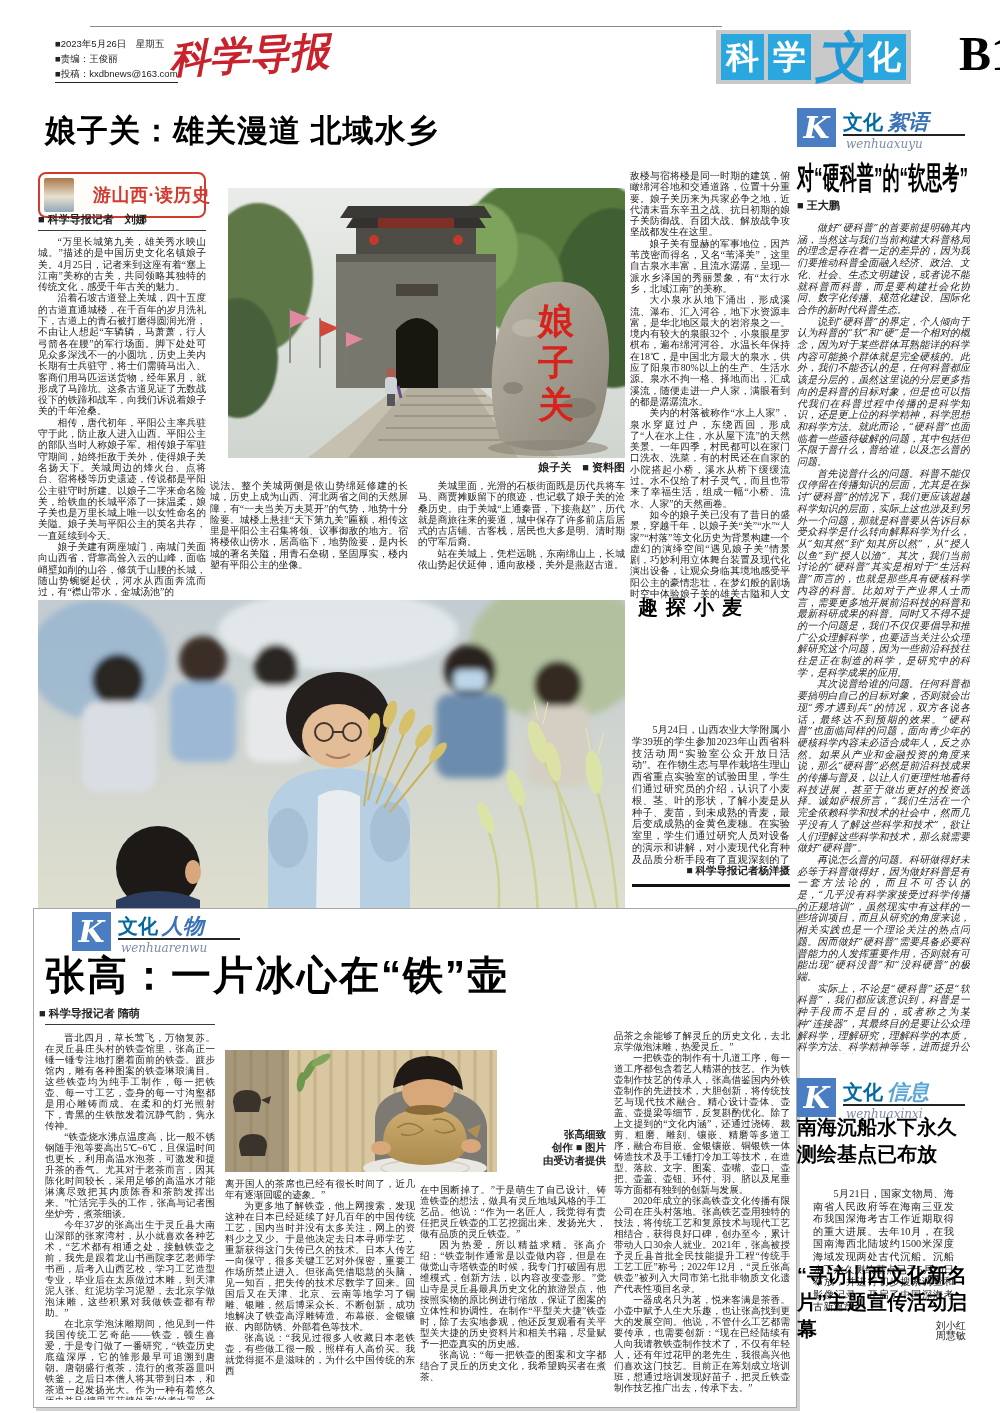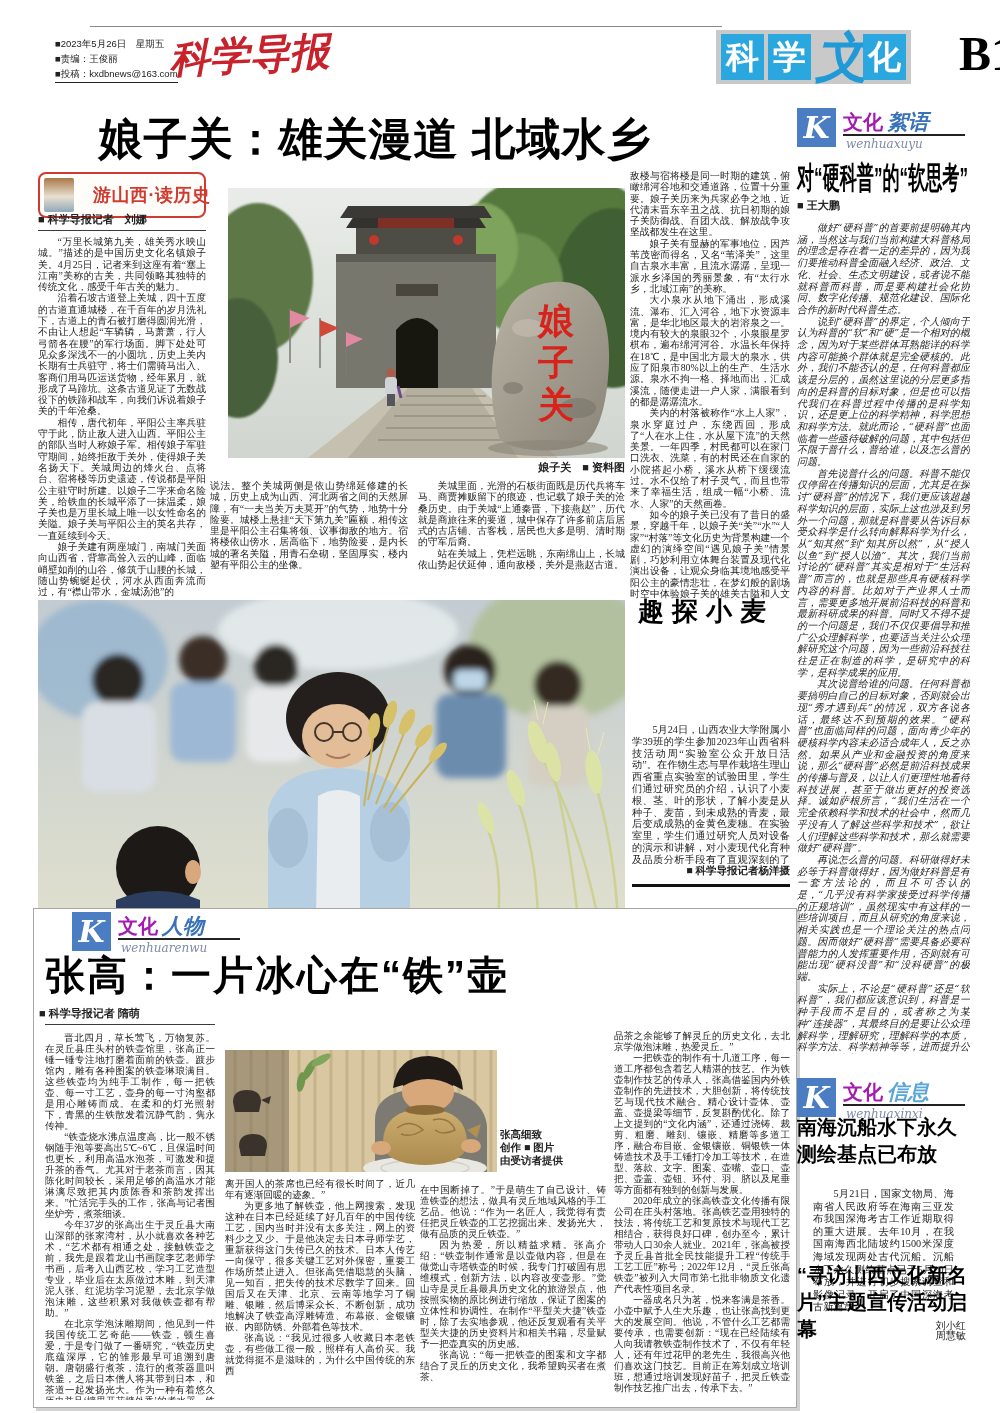--- a/index.html
+++ b/index.html
@@ -28,36 +28,36 @@
   .h1{font-family:"Liberation Sans",sans-serif;font-weight:900;color:#000}
   
   .redbadge{border:2px solid #cf3b30;border-radius:8px;display:flex;align-items:center;padding:3px 4px;background:#fffdf9}
   .redbadge .thumb{width:30px;height:34px;border-radius:2px;flex:none;
      background:linear-gradient(180deg,#a8784a 0%,#e8e0d0 55%,#90a8b8 100%)}
   .redbadge .t{color:#cf3b30;font-weight:900;font-size:18px;font-family:"Liberation Sans",sans-serif;margin-left:19px;letter-spacing:.5px;white-space:nowrap}
   
   .kbox{position:absolute;left:0;top:0;width:39px;height:39px;background:#4a7dc2;color:#fff;
         font-family:"DejaVu Serif",serif;font-style:italic;font-weight:bold;font-size:30px;
         display:flex;align-items:center;justify-content:center}
-  .kb-black{position:absolute;left:46px;top:1px;font-size:20px;font-weight:bold;color:#a21caf;font-family:"Liberation Sans",sans-serif}
+  .kb-black{position:absolute;left:46px;top:1px;font-size:20px;font-weight:bold;color:#0369a1;font-family:"Liberation Sans",sans-serif}
   .kb-blue{position:absolute;left:90px;top:0;font-size:21px;font-weight:bold;font-style:italic;color:#3a72b8;font-family:"DejaVu Serif",serif}
   .kb-line{position:absolute;left:46px;top:26px;width:122px;height:2px;background:#222}
   .kb-py{position:absolute;left:49px;top:29px;font-size:12px;font-style:italic;color:#7d8aa8;font-family:"DejaVu Serif",serif}
   
   .cap{font-size:11px;font-weight:bold;font-family:"Liberation Sans",sans-serif;color:#222}
   .thickrule{background:#111;height:3px}
   
   .xuyu-title{font-size:19px;font-weight:900;font-family:"Liberation Sans",sans-serif;white-space:nowrap;
               transform:scale(.9,1.6);transform-origin:left top;color:#000}
   .news-title{font-size:20px;line-height:27px;font-weight:900;font-family:"Liberation Sans",sans-serif;color:#000}
   .news-body{font-size:10.2px;line-height:12.6px;text-align:justify}
   .news-author{text-align:right;font-size:10.2px;padding-right:4px}
   
   .renwu-box{border:1px solid #a8a8a8;box-shadow:3px 3px 0 rgba(0,0,0,.18);background:#fff}
-  .pcap{font-size:10.5px;line-height:13px;font-weight:bold;font-family:"Liberation Sans",sans-serif;text-align:left;color:#222}
+  .pcap{font-size:10.5px;line-height:13px;font-weight:bold;font-family:"Liberation Sans",sans-serif;text-align:right;color:#222}
 </style>
 </head>
 <body>
 
 <div class="page">
 
   <div class="abs" style="left:90px;top:26px;width:632px;height:1px;background:#888"></div>
   <div class="abs meta" style="left:55px;top:36px;width:200px">
     <div>■2023年5月26日　星期五</div>
     <div>■责编：王俊丽</div>
@@ -66,21 +66,21 @@
   <div class="abs masthead" style="left:168px;top:32px">科学导报</div>
 
   <div class="abs sp" style="left:716px;top:30px;height:54px">
     <div class="sp-box">科</div>
     <div class="sp-box">学</div>
     <div class="sp-wen">文</div>
     <div class="sp-box">化</div>
   </div>
   <div class="abs pageno" style="left:959px;top:26px">B1</div>
 
-  <h1 class="abs h1" style="left:45px;top:110px;width:660px;text-align:center;font-size:44px;letter-spacing:1px;white-space:nowrap">娘子关：雄关漫道  北域水乡</h1>
+  <h1 class="abs h1" style="left:45px;top:110px;width:660px;font-size:31px;letter-spacing:1px;white-space:nowrap">娘子关：雄关漫道  北域水乡</h1>
 
   <div class="abs redbadge" style="left:38px;top:172px;width:168px;height:46px">
     <div class="thumb"></div>
     <div class="t">游山西·读历史</div>
   </div>
 
   <div class="abs byline" style="left:38px;top:212px">■ 科学导报记者　刘娜</div>
   <div class="abs hairline" style="left:38px;top:230px;width:168px"></div>
 
   <div class="abs bt" style="left:38px;top:236px;width:168px;height:362px">
@@ -261,21 +261,21 @@
         <g stroke="#e6ecb2" stroke-width="1">
           <path d="M500 120 L496 100"></path>
             <path d="M505 124 L510 102"></path>
             <path d="M552 150 L548 128"></path>
             <path d="M560 154 L566 132"></path>
         </g>
       </g>
     </svg>
   </div>
 
-  <div class="abs h1" style="left:638px;top:594px;font-size:26px;letter-spacing:8px;white-space:nowrap">趣探小麦</div>
+  <div class="abs h1" style="left:638px;top:594px;font-size:20px;letter-spacing:8px;white-space:nowrap">趣探小麦</div>
   <div class="abs bt" style="left:632px;top:724px;width:158px;height:140px;font-size:10.2px;line-height:11.8px">
     <p>5月24日，山西农业大学附属小学39班的学生参加2023年山西省科技活动周“实验室公众开放日活动”。在作物生态与旱作栽培生理山西省重点实验室的试验田里，学生们通过研究员的介绍，认识了小麦根、茎、叶的形状，了解小麦是从种子、麦苗，到未成熟的青麦，最后变成成熟的金黄色麦穗。在实验室里，学生们通过研究人员对设备的演示和讲解，对小麦现代化育种及品质分析手段有了直观深刻的了解，加深了对小麦研究的兴趣。</p>
   </div>
   <div class="abs cap" style="left:632px;top:864px;width:158px;text-align:right;font-size:10.5px">■ 科学导报记者杨洋摄</div>
   <div class="abs thickrule" style="left:632px;top:884px;width:158px"></div>
 
   <div class="abs" style="left:797px;top:108px;width:173px;height:44px">
     <div class="kbox">K</div>
     <span class="kb-black">文化</span>
     <span class="kb-blue">絮语</span>

